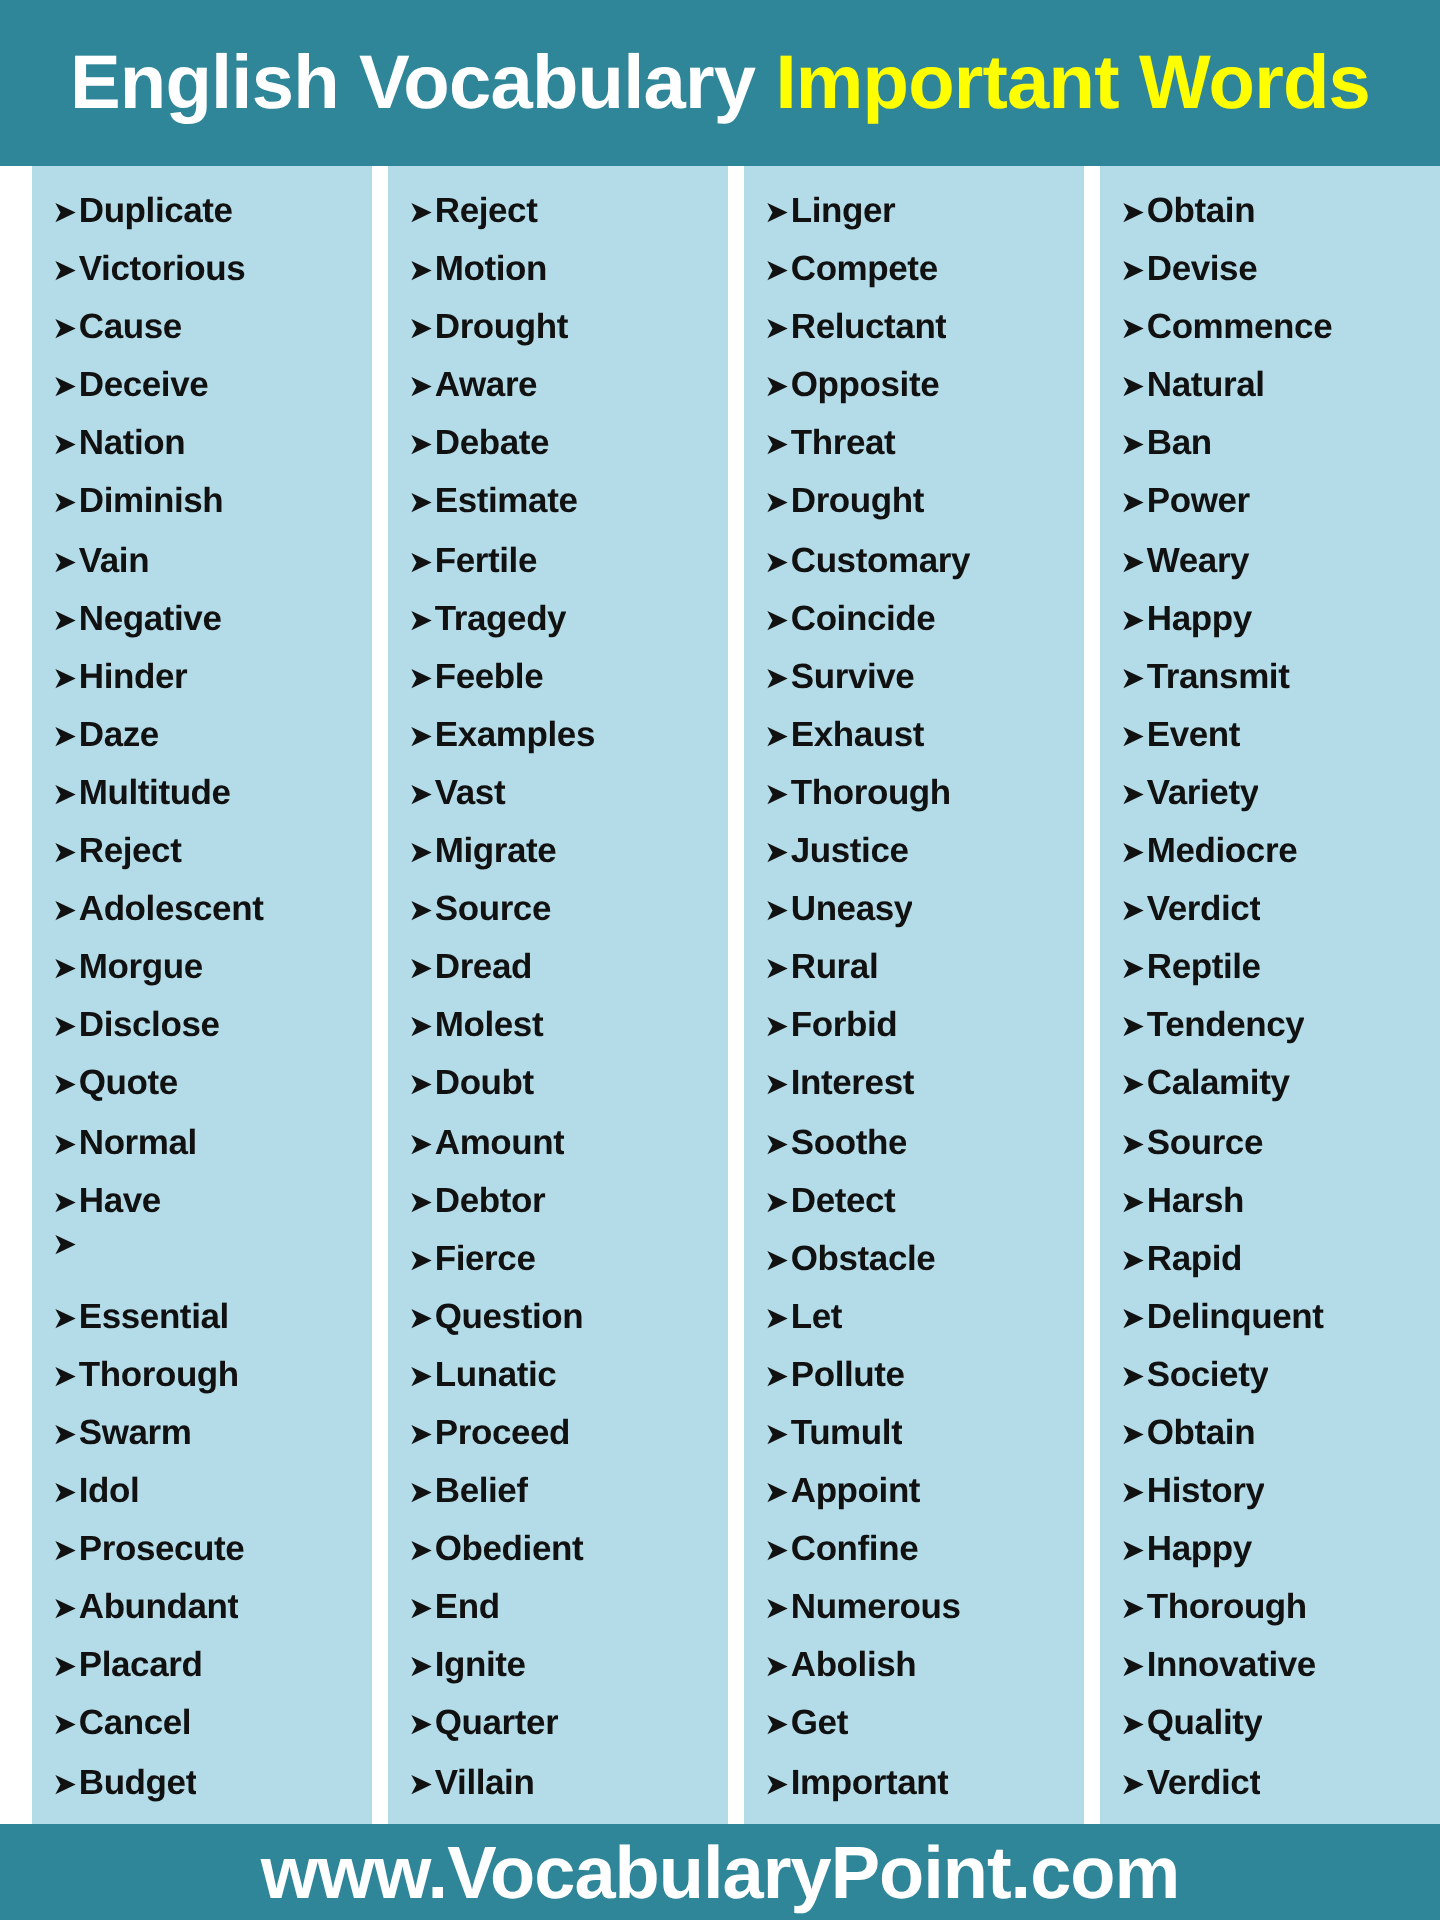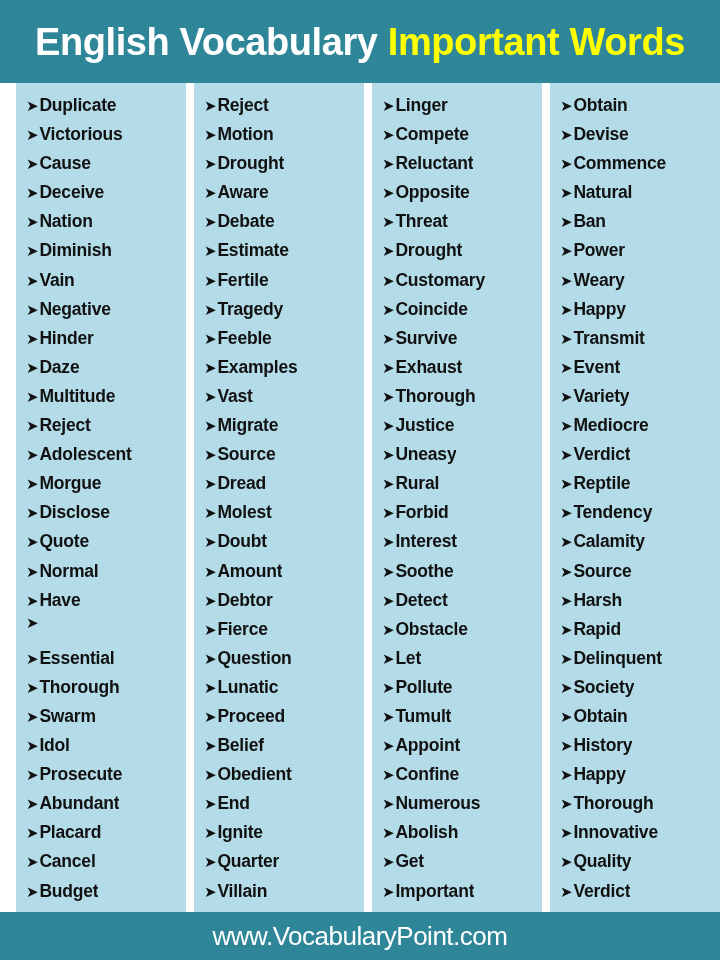--- a/index.html
+++ b/index.html
@@ -93,22 +93,22 @@
   .footer {
     height: 48px;
     background: #2f8699;
     display: flex;
     align-items: center;
     justify-content: center;
     flex: 0 0 auto;
   }
   .footer-url {
     color: #ffffff;
-    font-size: 26px;
-    font-weight: normal;
+    font-size: 37px;
+    font-weight: bold;
     letter-spacing: -0.5px;
     line-height: 1;
     white-space: nowrap;
   }
 </style>
 </head>
 <body>
 
 <div class="poster">
 

